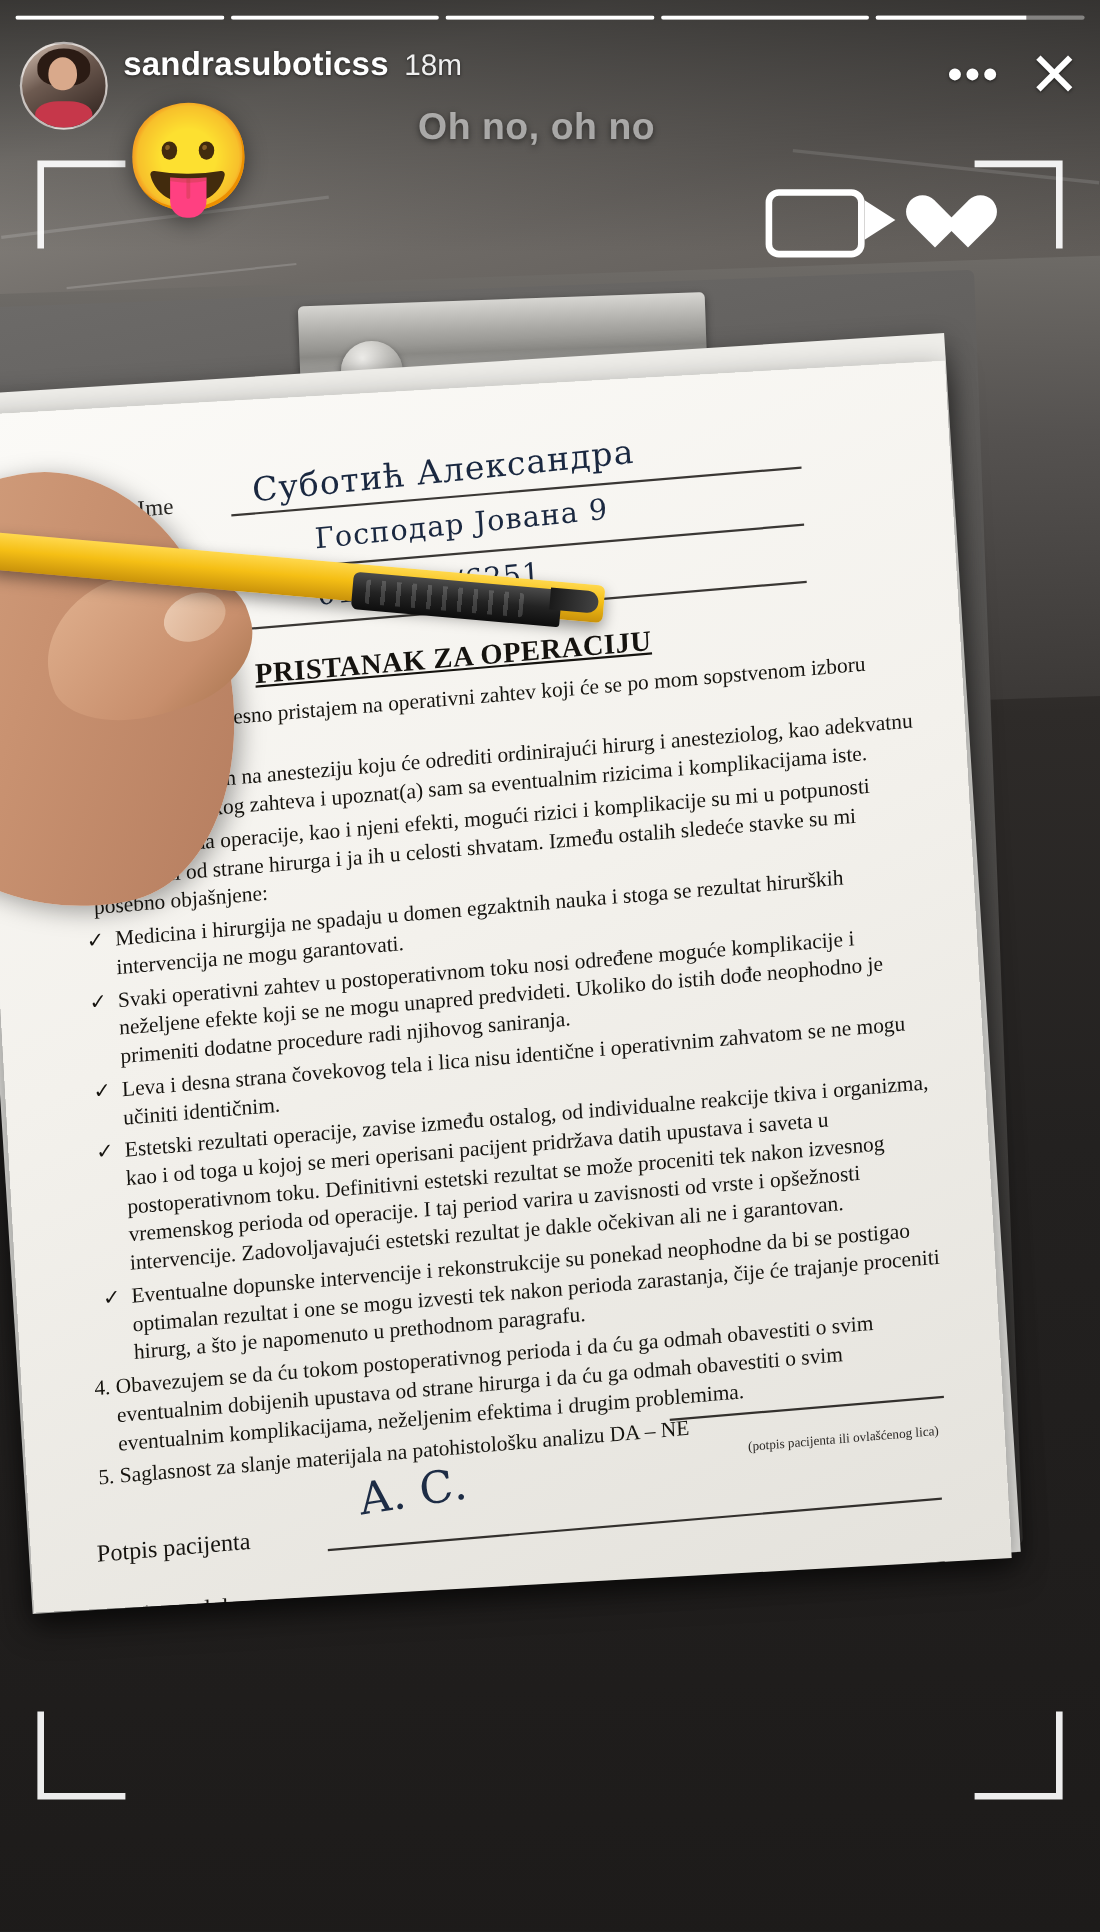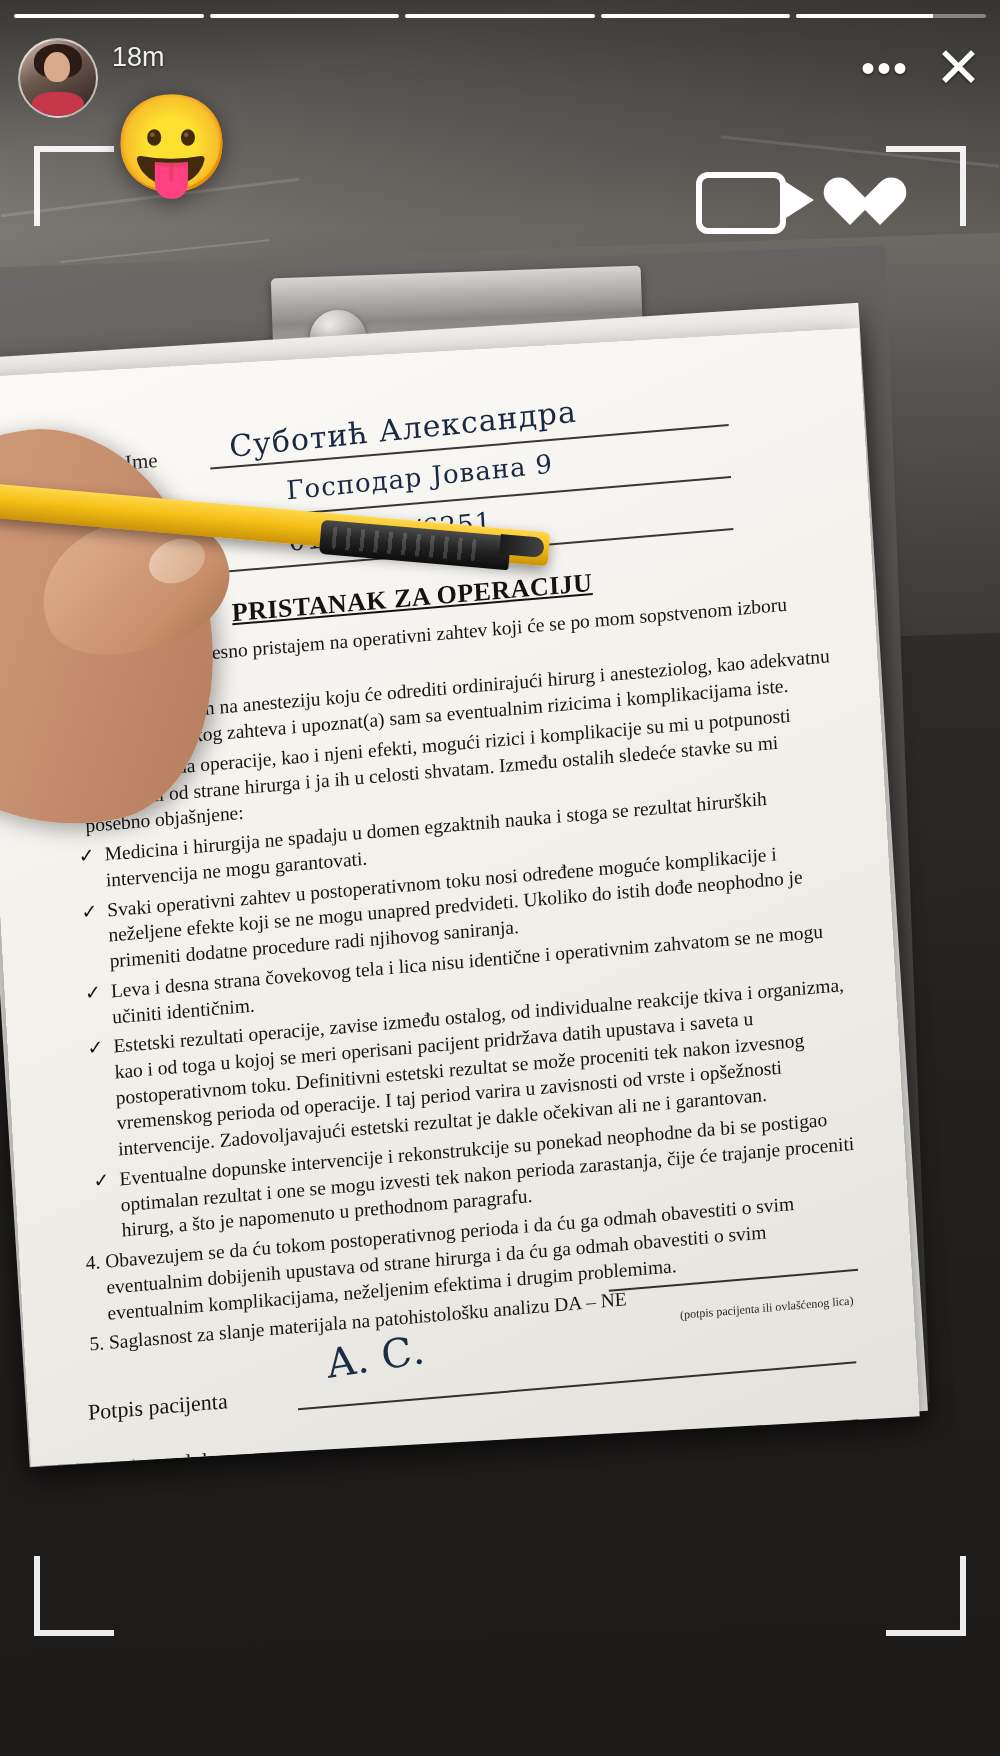--- a/index.html
+++ b/index.html
@@ -551,20 +551,21 @@
   <div class="bracket bk-tl"></div>
   <div class="bracket bk-tr"></div>
   <div class="bracket bk-bl"></div>
   <div class="bracket bk-br"></div>
 
   <div class="cam-icons">
     <div class="video-icon"></div>
     <div class="heart-icon"></div>
   </div>
 
+  <div class="lyric">Oh no, oh no</div>
   <div class="emoji">😛</div>
 
   <div class="progress">
     <div class="seg">
         <i style="width:100%"></i>
       </div>
     <div class="seg">
         <i style="width:100%"></i>
       </div>
     <div class="seg">
@@ -580,20 +581,21 @@
 
   <div class="header">
     <div class="avatar">
       <span class="body"></span>
       <span class="hair"></span>
       <span class="face"></span>
     </div>
 
     <div class="head-text">
       <div class="line1">
+        <span class="username">sandrasuboticss</span>
         <span class="timestamp">18m</span>
       </div>
     </div>
 
     <div class="head-actions">
       <span class="dots">•••</span>
       <span class="close">✕</span>
     </div>
   </div>
 

